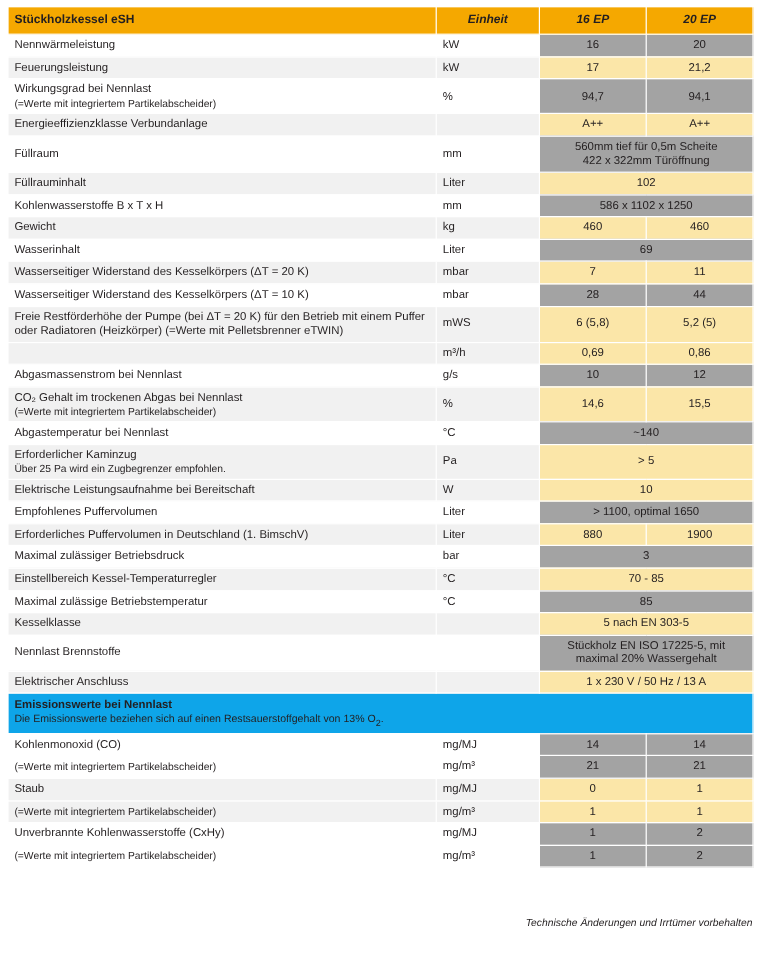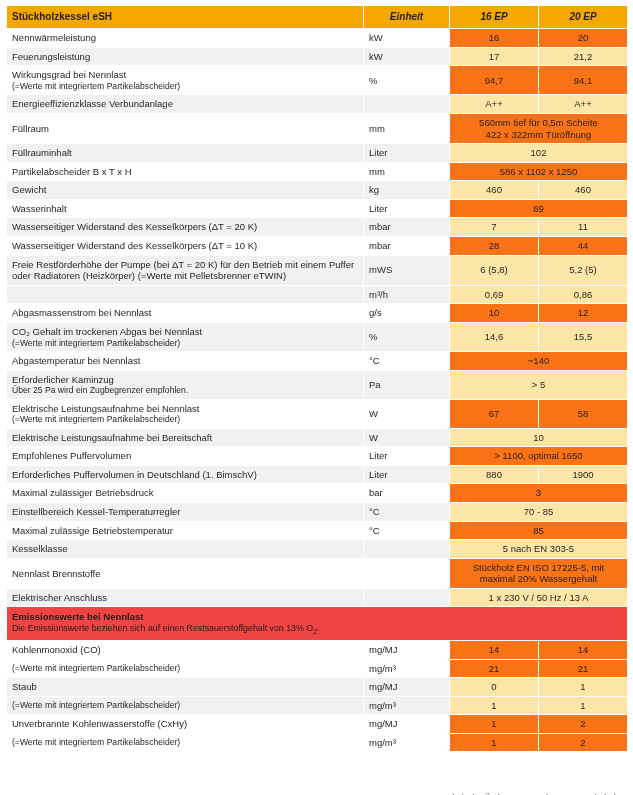--- a/index.html
+++ b/index.html
@@ -53,32 +53,32 @@
     background: #f1f1f1;
     text-align: left;
     margin-top: 12px;
   }
   td.label.white { background: #ffffff; }
   td.unit {
     background: #f1f1f1;
   }
   td.unit.white { background: #ffffff; }
   td.val {
-    background: #f97316;
+    background: #a3a3a3;
     text-align: center;
   }
   td.val.alt { background: #fbe6a8; }
   .sub {
     display: block;
     font-size: 8.6px;
   }
   .two-line { line-height: 1.25; }
 
   tr.section td {
-    background: #ef4444;
+    background: #0ea5e9;
     font-weight: bold;
     padding-top: 4px;
     padding-bottom: 4px;
   }
   tr.section .sec-sub {
     display: block;
     font-weight: normal;
     font-size: 8.8px;
   }
   .sub-script { font-size: 7.5px; vertical-align: sub; }
@@ -150,21 +150,21 @@
 422 x 322mm Türöffnung</td>
       </tr>
 
       <tr>
         <td class="label">Füllrauminhalt</td>
         <td class="unit">Liter</td>
         <td class="val alt" colspan="2">102</td>
       </tr>
 
       <tr>
-        <td class="label white">Partikelabscheider B x T x H</td>
+        <td class="label white">Kohlenwasserstoffe B x T x H</td>
         <td class="unit white">mm</td>
         <td class="val" colspan="2">586 x 1102 x 1250</td>
       </tr>
 
       <tr>
         <td class="label">Gewicht</td>
         <td class="unit">kg</td>
         <td class="val alt">460</td>
         <td class="val alt">460</td>
       </tr>
@@ -228,29 +228,20 @@
 
       <tr>
         <td class="label two-line">
           <span>Erforderlicher Kaminzug</span>
           <span class="sub">Über 25 Pa wird ein Zugbegrenzer empfohlen.</span>
         </td>
         <td class="unit">Pa</td>
         <td class="val alt" colspan="2">&gt; 5</td>
       </tr>
 
-      <tr>
-        <td class="label white two-line">
-          <span>Elektrische Leistungsaufnahme bei Nennlast</span>
-          <span class="sub">(=Werte mit integriertem Partikelabscheider)</span>
-        </td>
-        <td class="unit white">W</td>
-        <td class="val">67</td>
-        <td class="val">58</td>
-      </tr>
 
       <tr>
         <td class="label">Elektrische Leistungsaufnahme bei Bereitschaft</td>
         <td class="unit">W</td>
         <td class="val alt" colspan="2">10</td>
       </tr>
 
       <tr>
         <td class="label white">Empfohlenes Puffervolumen</td>
         <td class="unit white">Liter</td>

